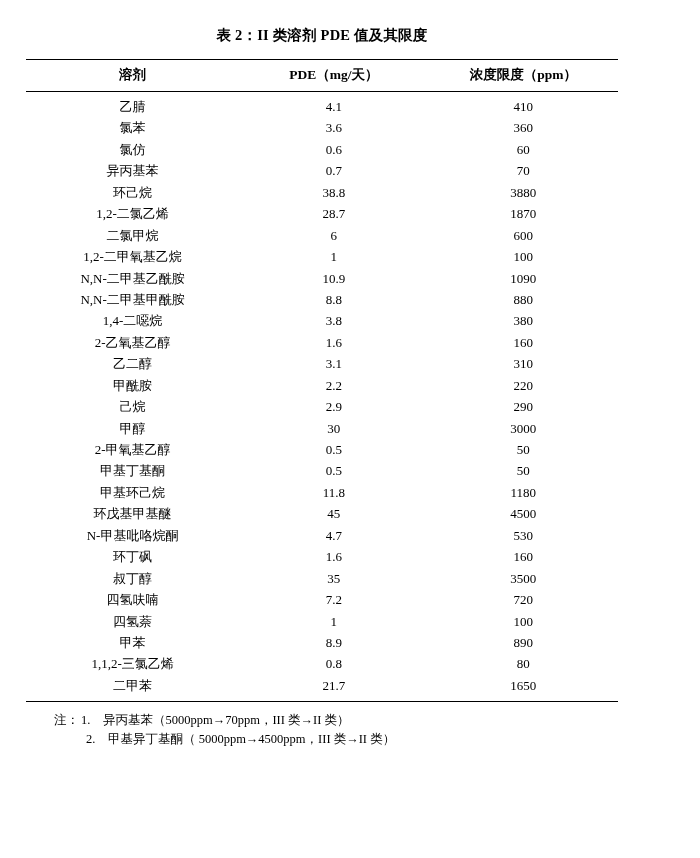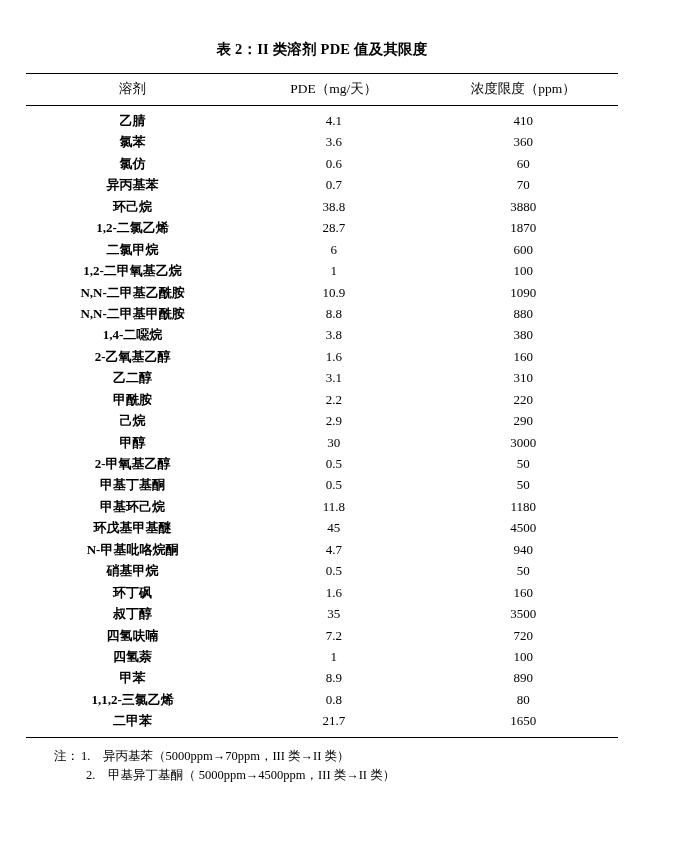--- a/index.html
+++ b/index.html
@@ -11,59 +11,59 @@
     height: 858px;
     background: #ffffff;
     font-family: "Liberation Serif", "DejaVu Serif", serif;
     color: #000000;
     overflow: hidden;
   }
   .page {
     width: 644px;
     height: 858px;
     box-sizing: border-box;
-    padding: 34px 26px 10px 26px;
+    padding: 20px 26px 10px 26px;
     position: relative;
   }
   .table-caption {
     text-align: center;
     font-weight: bold;
     font-size: 14.5px;
     letter-spacing: 0.2px;
     margin-top: 6px;
     margin-bottom: 14px;
   }
   table.pde {
     width: 100%;
     border-collapse: collapse;
     font-size: 13px;
   }
   table.pde thead th {
-    font-weight: normal;
+    font-weight: bold;
     padding: 6px 0 7px 0;
     text-align: center;
     font-size: 13.5px;
   }
   table.pde thead tr {
     border-top: 1.6px solid #000;
     border-bottom: 1px solid #000;
   }
   table.pde tbody tr:first-child td {
     padding-top: 7px;
   }
   table.pde tbody td {
     text-align: center;
     padding: 2.6px 0;
     font-size: 13px;
     line-height: 1.25;
   }
   table.pde tbody tr:last-child td {
     padding-bottom: 7px;
   }
-  .col-name { width: 36%; font-weight: bold; }
+  .col-name { width: 36%; }
   .col-pde  { width: 32%; }
   .col-lim  { width: 32%; }
   .rule-bottom {
     border-top: 1.6px solid #000;
     margin-top: 0;
   }
   .notes {
     margin-top: 9px;
     font-size: 12.5px;
     line-height: 1.55;
@@ -195,26 +195,21 @@
           <td class="col-lim">1180</td>
         </tr>
         <tr>
           <td class="col-name">环戊基甲基醚</td>
           <td class="col-pde">45</td>
           <td class="col-lim">4500</td>
         </tr>
         <tr>
           <td class="col-name">N-甲基吡咯烷酮</td>
           <td class="col-pde">4.7</td>
-          <td class="col-lim">940</td>
-        </tr>
-        <tr>
-          <td class="col-name">硝基甲烷</td>
-          <td class="col-pde">0.5</td>
-          <td class="col-lim">50</td>
+          <td class="col-lim">530</td>
         </tr>
         <tr>
           <td class="col-name">环丁砜</td>
           <td class="col-pde">1.6</td>
           <td class="col-lim">160</td>
         </tr>
         <tr>
           <td class="col-name">叔丁醇</td>
           <td class="col-pde">35</td>
           <td class="col-lim">3500</td>

